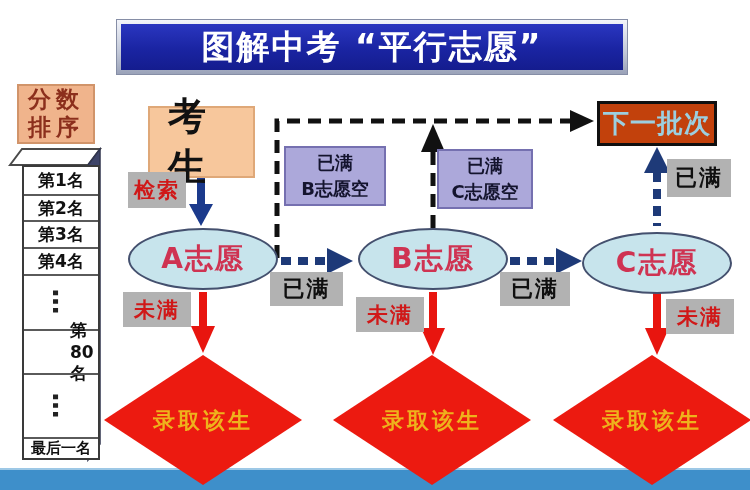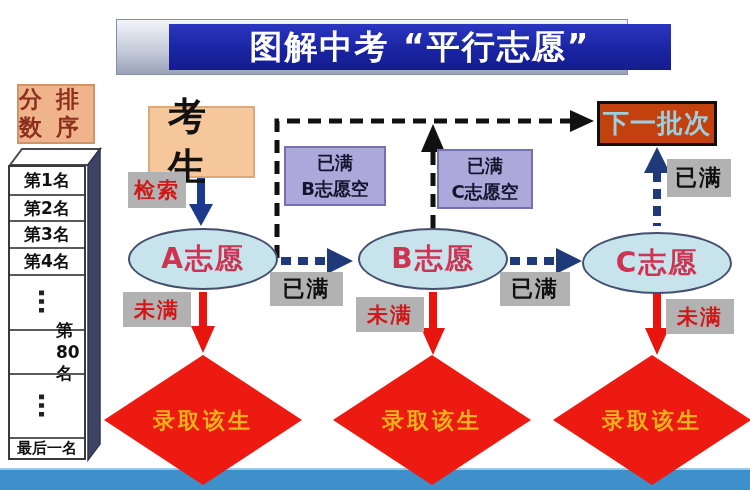--- a/index.html
+++ b/index.html
@@ -8,28 +8,28 @@
 
   .abs { position:absolute; }
 
   
   .banner-outer { left:116px; top:19px; width:512px; height:56px;
     background:linear-gradient(180deg,#f2f4fa 0%,#c2c8d8 60%,#9aa2b8 100%);
     border:1px solid #868ea6; padding:4px; z-index:3; }
   .banner-inner { width:100%; height:100%;
     background:linear-gradient(180deg,#2a36c0 0%,#1a24a2 55%,#141c8e 100%);
     display:flex; align-items:center; justify-content:center;
-    color:#ffffff; font-size:33px; font-weight:bold; letter-spacing:2px;margin-left:48px; }
+    color:#ffffff; font-size:33px; font-weight:bold; letter-spacing:2px; }
 
   
   .score-header { left:17px; top:84px; width:78px; height:60px;
     background:#f0b48c; border:2px solid #d1946a;
-    display:flex; flex-direction:row; align-items:center; justify-content:center;
+    display:flex; flex-direction:column; align-items:center; justify-content:center;
     color:#8c2f1c; font-size:23px; font-weight:bold; letter-spacing:5px; line-height:1.2; z-index:3; }
-  .rank-list { left:8px; top:165px; width:78px; height:295px;
+  .rank-list { left:22px; top:165px; width:78px; height:295px;
     background:#ffffff; border:2px solid #3a3a3a; z-index:3;
     display:flex; flex-direction:column; }
   .cell { border-top:2px solid #5a5a5a; display:flex; align-items:center; justify-content:center;
     color:#111; font-size:17px; font-weight:bold; }
   .cell:first-child { border-top:none; }
   .c28 { height:28px; } .c58 { height:58px; } .c30 { height:44px;padding-left:46px; } .c67 { height:67px; }
   .cfill { flex:1; }
   .dots { font-size:26px; letter-spacing:1px; transform:rotate(90deg); font-weight:bold; color:#222; }
 
   

